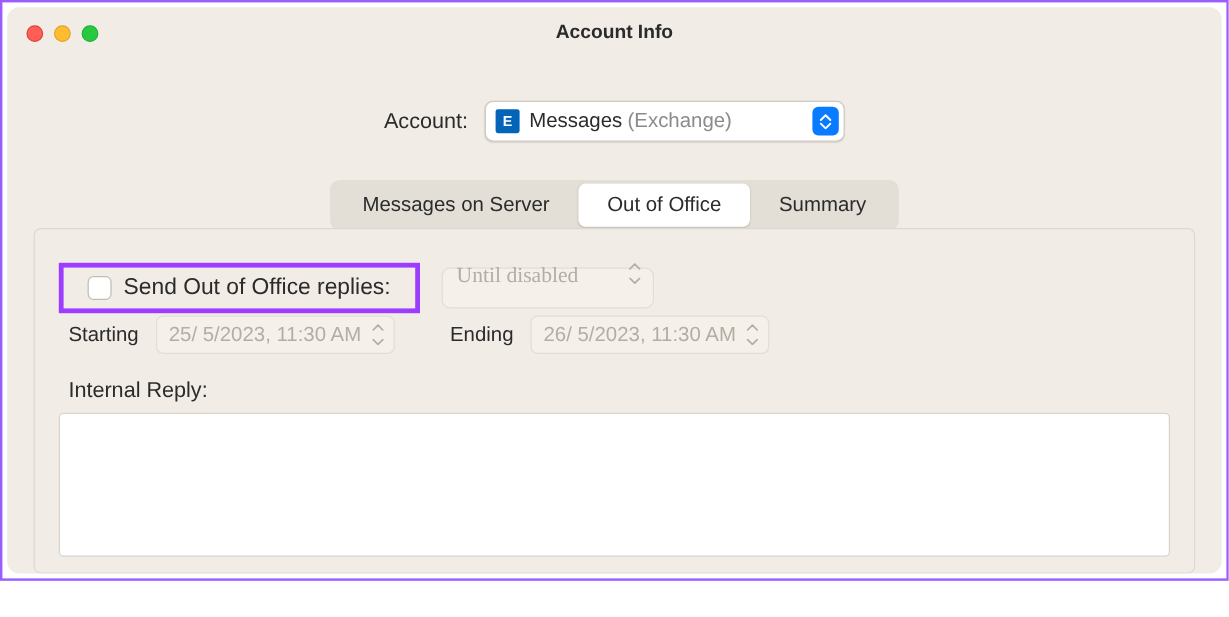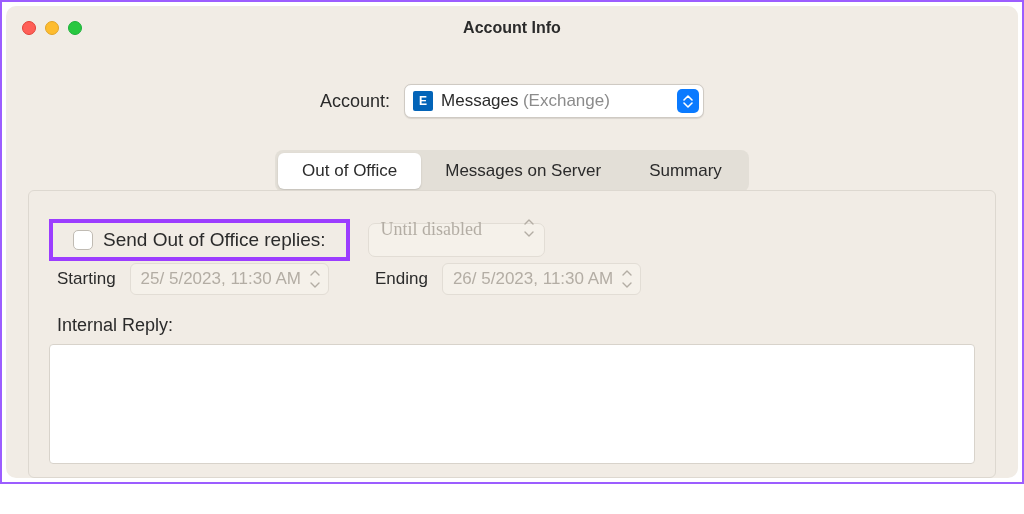--- a/index.html
+++ b/index.html
@@ -255,22 +255,22 @@
             </svg>
           <svg width="10" height="6" viewBox="0 0 10 6">
               <path d="M1 1 L5 5 L9 1" stroke="#fff" stroke-width="1.6" fill="none" stroke-linecap="round" stroke-linejoin="round"></path>
             </svg>
         </span>
       </div>
     </div>
 
     <div class="tabs-container">
       <div class="tabs">
+        <div class="tab">Messages on Server</div>
         <div class="tab active">Out of Office</div>
-        <div class="tab">Messages on Server</div>
         <div class="tab">Summary</div>
       </div>
     </div>
 
     <div class="content-pane">
 
       <div class="ooo-row">
         <div class="highlight-box">
           <div class="checkbox"></div>
           <span class="checkbox-label">Send Out of Office replies:</span>

